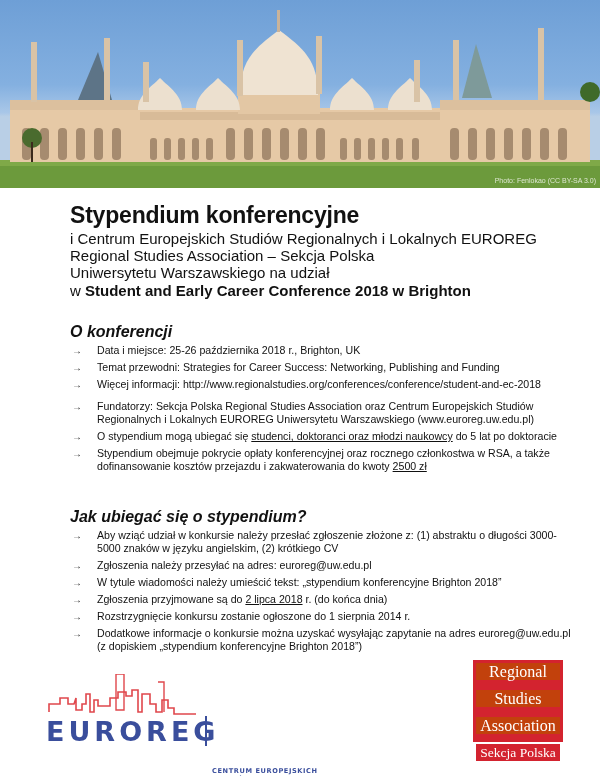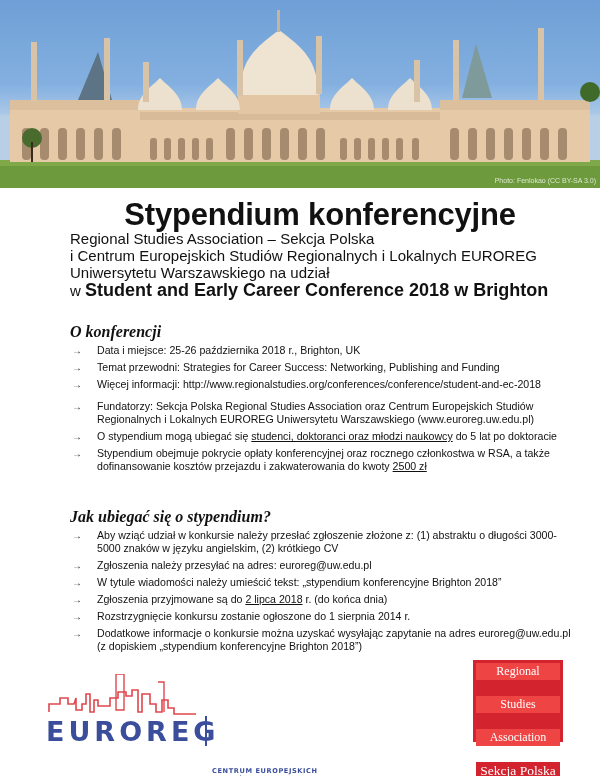--- a/index.html
+++ b/index.html
@@ -12,28 +12,28 @@
     background: linear-gradient(180deg, #6e9fd6 0%, #84b0e0 45%, #a9c7e8 60%, #b9cfe6 62%);
   }
   .hero svg { position: absolute; left: 0; top: 0; }
   .photo-credit {
     position: absolute; right: 4px; bottom: 4px;
     font-size: 7px; color: #e9efe0; opacity: 0.9;
   }
 
   
   .title-block { position: absolute; left: 70px; top: 200px; width: 500px; }
-  .main-title { font-size: 31px; font-weight: bold; line-height: 30px; letter-spacing: -0.2px; text-align: center; }
+  .main-title { font-size: 23px; font-weight: bold; line-height: 30px; letter-spacing: -0.2px; }
   .subtitle-line { font-size: 15px; line-height: 17px; }
   .conf-line { font-size: 15px; line-height: 19px; }
-  .conf-line b { font-size: 18px; font-weight: bold; }
+  .conf-line b { font-size: 15px; font-weight: bold; }
 
   
   .section { position: absolute; left: 70px; width: 510px; }
-  .section-heading { font-size: 16px; font-weight: bold; font-style: italic; line-height: 20px; margin-bottom: 2px; font-family: Liberation Serif, serif; }
+  .section-heading { font-size: 16px; font-weight: bold; font-style: italic; line-height: 20px; margin-bottom: 2px; }
   .bullets { list-style: none; }
   .bullets li {
     position: relative; padding-left: 27px; font-size: 10.6px; line-height: 13px; margin-bottom: 4px;
   }
   .bullets li .arrow {
     position: absolute; left: 2px; top: 0; font-size: 10px; color: #333;
   }
   .u { text-decoration: underline; }
   .ub { text-decoration: underline; font-weight: normal; }
 
@@ -48,22 +48,22 @@
     color: #3a4e9c; letter-spacing: 4px; font-family: "DejaVu Sans", sans-serif;
   }
   .euroreg-divider { position: absolute; left: 163px; top: 44px; width: 1.5px; height: 30px; background: #3a4e9c; }
   .euroreg-desc {
     position: absolute; left: 170px; top: 47px; font-size: 6.6px; line-height: 8px;
     color: #3a4e9c; font-weight: bold; letter-spacing: 0.6px; font-family: "DejaVu Sans", sans-serif; margin-top: 48px;
   }
 
   .rsa { position: absolute; left: 473px; top: 660px; width: 90px; height: 82px; background: #d3232f; padding: 3px; }
   .rsa-row {
-    height: 17px; margin-bottom: 16px; background: #ef4444; color: #fff;
-    font-family: "Liberation Serif", serif; font-size: 12px; line-height: 17px; text-align: center;
+    height: 17px; margin-bottom: 10px; background: #c2410c; color: #fff;
+    font-family: "Liberation Serif", serif; font-size: 16px; line-height: 17px; text-align: center;
   }
   .rsa-row.red { background: #d3232f; margin-bottom: 16px; font-size: 13.5px; }
 </style>
 </head>
 <body>
 
 <div class="hero">
   <svg width="600" height="188" viewBox="0 0 600 188">
 
     <rect x="0" y="160" width="600" height="28" fill="#6c9a3c"></rect>
@@ -132,22 +132,22 @@
 
     <circle cx="32" cy="138" r="10" fill="#4a6b2e"></circle>
     <rect x="31" y="142" width="2" height="20" fill="#3b2a1c"></rect>
     <circle cx="590" cy="92" r="10" fill="#3f6a2a"></circle>
   </svg>
   <div class="photo-credit">Photo: Fenlokao (CC BY-SA 3.0)</div>
 </div>
 
 <div class="title-block">
   <div class="main-title">Stypendium konferencyjne</div>
+  <div class="subtitle-line">i Centrum Europejskich Studiów Regionalnych i Lokalnych EUROREG</div>
   <div class="subtitle-line">Regional Studies Association – Sekcja Polska</div>
-  <div class="subtitle-line">i Centrum Europejskich Studiów Regionalnych i Lokalnych EUROREG</div>
   <div class="subtitle-line">Uniwersytetu Warszawskiego na udział</div>
   <div class="conf-line"><span>w </span><b>Student and Early Career Conference 2018 w Brighton</b></div>
 </div>
 
 <div class="section" id="sec-konf">
   <div class="section-heading">O konferencji</div>
   <ul class="bullets">
     <li><span class="arrow">→</span><span>Data i miejsce: 25-26 października 2018 r., Brighton, UK</span></li>
     <li><span class="arrow">→</span><span>Temat przewodni: Strategies for Career Success: Networking, Publishing and Funding</span></li>
     <li><span class="arrow">→</span><span>Więcej informacji: http://www.regionalstudies.org/conferences/conference/student-and-ec-2018</span></li>

